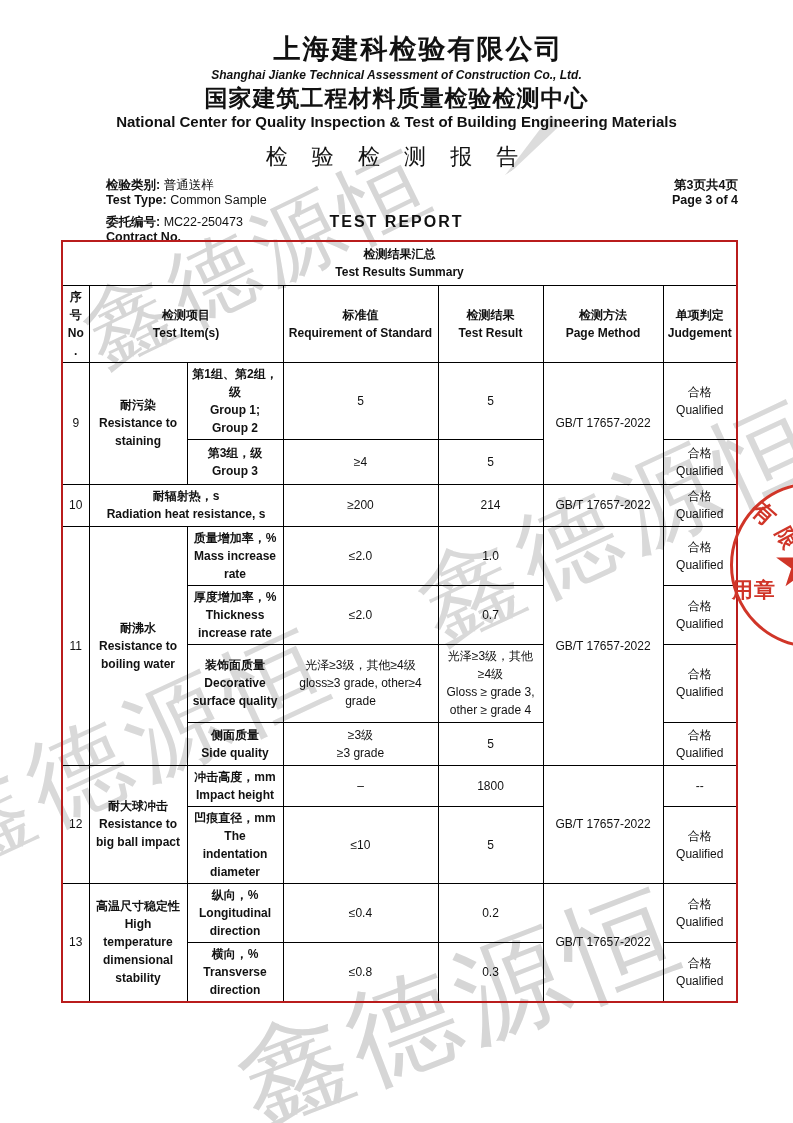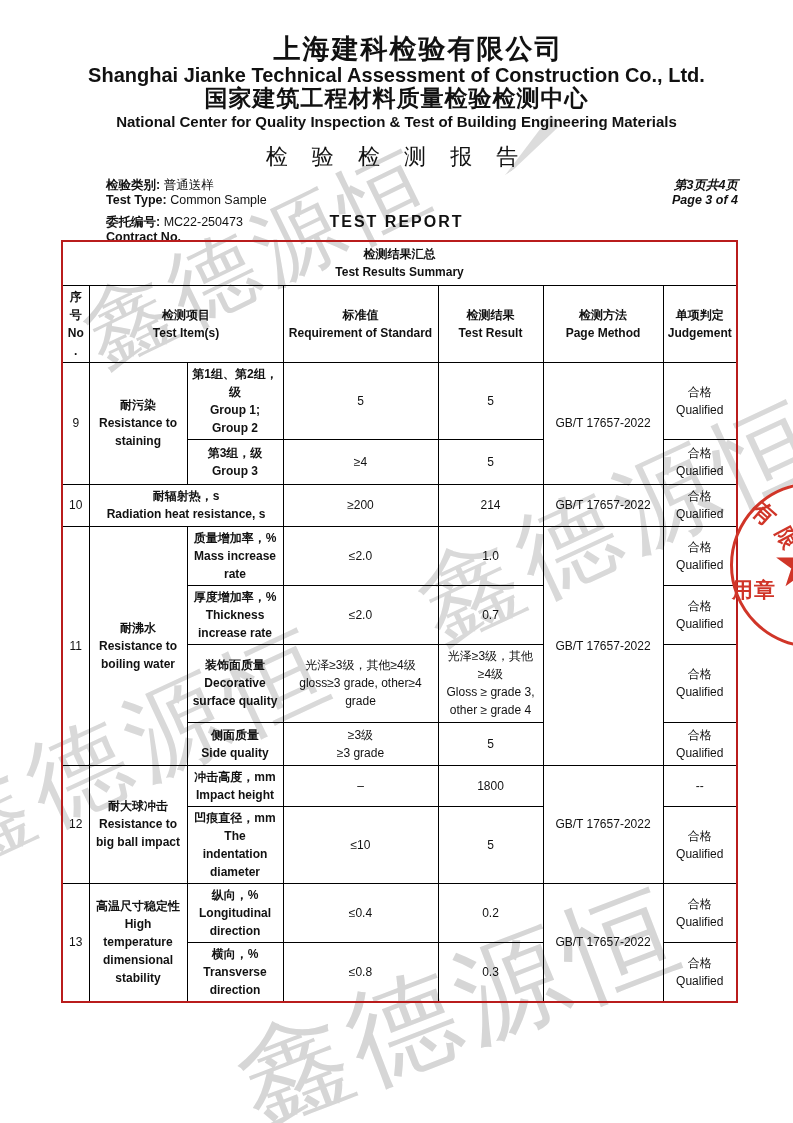--- a/index.html
+++ b/index.html
@@ -13,33 +13,33 @@
       font-weight:400;pointer-events:none;user-select:none;}
   .wm-top{left:70px;top:198px;font-size:88px;letter-spacing:6px;transform:rotate(-26deg);}
   .wm-mid{left:-110px;top:568px;font-size:100px;letter-spacing:8px;transform:rotate(-25deg);color:#d9d9d9;}
   .wm-bottom{left:228px;top:932px;font-size:110px;letter-spacing:6px;transform:rotate(-21deg);}
   .wm-frag{position:absolute;left:492px;top:132px;width:72px;height:26px;z-index:0;
       background:#dcdcdc;transform:rotate(-33deg);
       clip-path:polygon(0 100%,100% 0,100% 55%,12% 100%);}
   
   .hdr{position:absolute;top:34px;left:0;right:0;text-align:center;z-index:1;}
   .hdr .zh1{font-size:27px;font-weight:bold;letter-spacing:2px;line-height:31px;padding-left:44px;}
-  .hdr .en1{font-size:20px;font-weight:bold;line-height:20px;}
+  .hdr .en1{font-size:12px;font-weight:bold;line-height:20px;font-style:italic;}
   .hdr .zh2{font-size:23px;font-weight:bold;letter-spacing:1px;line-height:27px;}
   .hdr .en2{font-size:15px;font-weight:bold;line-height:20px;}
   .hdr .zh3{font-size:22px;font-weight:normal;letter-spacing:9px;line-height:25px;margin-top:12px;}
   .hdr .en3{font-size:16px;font-weight:bold;letter-spacing:2px;line-height:18px;margin-top:44px;}
   
   .meta{position:absolute;z-index:1;font-size:12.5px;line-height:15px;}
   .meta-left{left:82px;top:178px;}
   .meta-right{left:597px;top:178px;width:141px;}
   .meta .lbl{font-weight:bold;}
   .meta .val{font-weight:normal;}
   .meta .grp{margin-bottom:7px;margin-left:24px;}
-  .t-right{text-align:right;font-weight:bold;font-style:italic;}
+  .t-right{text-align:right;font-weight:bold;}
   
   .tbl-wrap{position:absolute;left:61px;top:240px;z-index:1;}
   table.rpt{border-collapse:collapse;table-layout:fixed;width:676px;
             border:2px solid #b91c1c;background:transparent;}
   table.rpt td{border:1px solid #000;padding:2px 4px;font-size:12px;
                line-height:18px;vertical-align:middle;word-wrap:break-word;}
   td.c{text-align:center;}
   td.l{text-align:left;padding-left:6px;}
   td.bold, .bold{font-weight:bold;text-align:center;}
   td.title-cell{font-weight:bold;text-align:center;font-size:13px;line-height:20px;}

